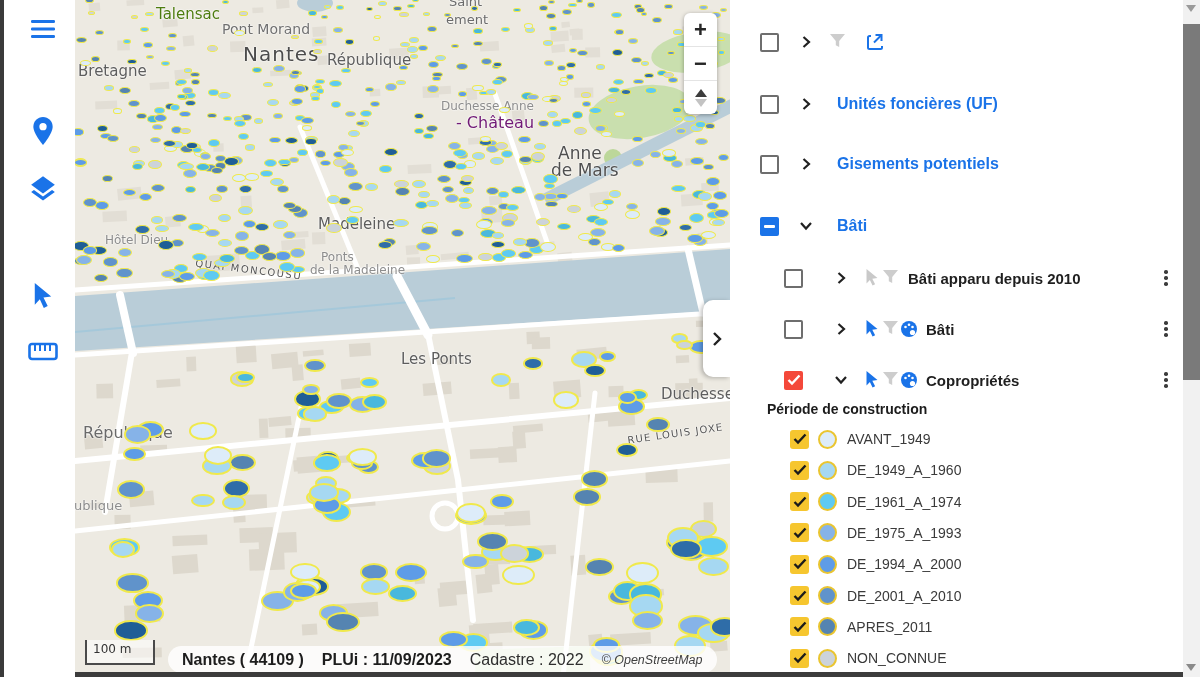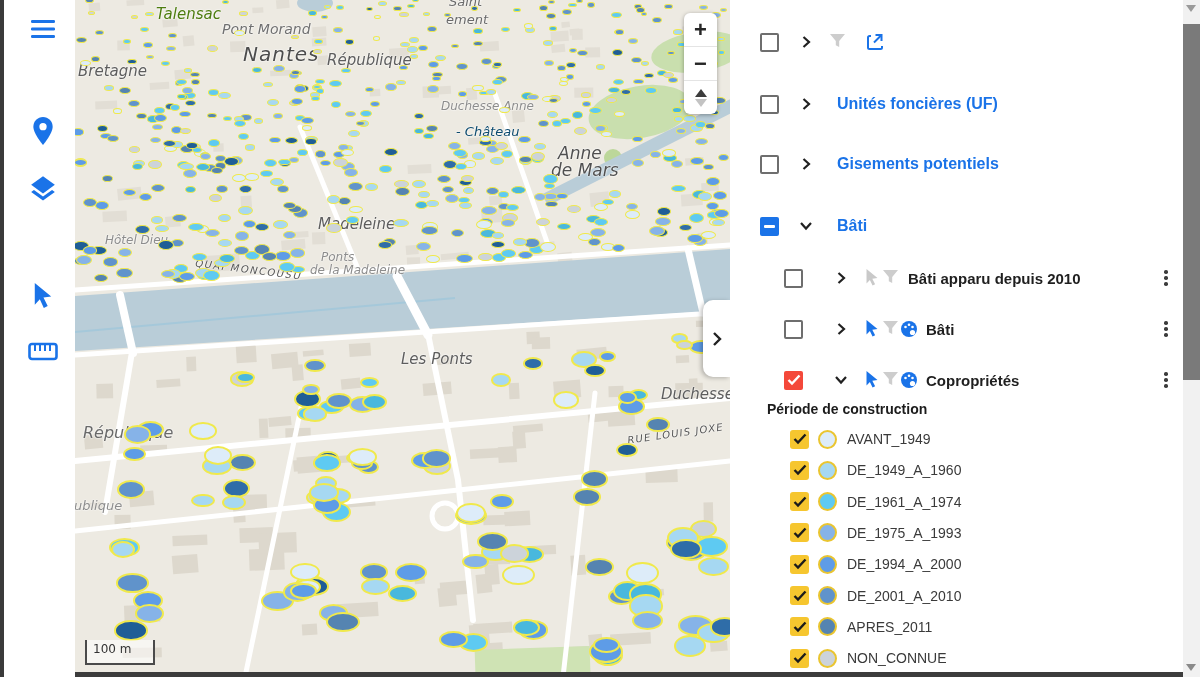--- a/index.html
+++ b/index.html
@@ -11,21 +11,21 @@
   #left-edge { position:absolute; left:0; top:0; width:4px; height:677px; background:#3a3a3a; z-index:30; }
   #bottom-edge { position:absolute; left:75px; top:672px; width:1108px; height:5px; background:#3c3c3c; z-index:29; }
 
   
   #sidebar { position:absolute; left:4px; top:0; width:71px; height:677px; background:#fff; z-index:25; }
   .side-icon { position:absolute; left:23px; width:32px; height:32px; display:flex; align-items:center; justify-content:center; cursor:pointer; }
 
   
   #map { position:absolute; left:75px; top:0; width:655px; height:677px; background:#edeae2; overflow:hidden; z-index:1; }
   #map-svg { position:absolute; left:0; top:0; z-index:1; }
-  #map-labels { position:absolute; left:0; top:0; width:100%; height:100%; z-index:3;font-style:italic; }
+  #map-labels { position:absolute; left:0; top:0; width:100%; height:100%; z-index:3; }
   .map-label { position:absolute; white-space:nowrap; text-shadow:0 0 2px #fff,0 0 2px #fff; font-family:"DejaVu Sans",sans-serif; }
   #map-dots { position:absolute; left:0; top:0; width:100%; height:100%; z-index:4; }
   .dot { position:absolute; border-radius:50%; }
 
   
   #zoom-control { position:absolute; left:609px; top:13px; width:33px; height:101px; background:#fff; border-radius:6px;
     box-shadow:0 1px 4px rgba(0,0,0,.35); z-index:10; display:flex; flex-direction:column; }
   #zoom-control .zc-btn { flex:1; display:flex; align-items:center; justify-content:center; font-size:22px; font-weight:bold; color:#262626; cursor:pointer; border-bottom:1px solid #e4e4e4; }
   #zoom-control .zc-btn:last-child { border-bottom:none; }
   .tri { width:0; height:0; border-left:6px solid transparent; border-right:6px solid transparent; }
@@ -286,21 +286,21 @@
 
     <div id="map-labels">
         <div class="map-label" style="left: 374px; top: -6px; font-size: 13px; color: rgb(106, 106, 106);">Saint</div>
         <div class="map-label" style="left: 371px; top: 12px; font-size: 13px; color: rgb(106, 106, 106);">ement</div>
         <div class="map-label" style="left: 81px; top: 5px; font-size: 15px; color: #4d7c0f;">Talensac</div>
         <div class="map-label" style="left: 147px; top: 21px; font-size: 14px; color: rgb(112, 112, 112);">Pont Morand</div>
         <div class="map-label" style="left: 168px; top: 42px; font-size: 20px; color: rgb(76, 76, 76); letter-spacing: 1px;">Nantes</div>
         <div class="map-label" style="left: 252px; top: 51px; font-size: 15px; color: rgb(93, 93, 93);">République</div>
         <div class="map-label" style="left: 3px; top: 62px; font-size: 15px; color: rgb(93, 93, 93);">Bretagne</div>
         <div class="map-label" style="left: 366px; top: 99px; font-size: 12px; color: rgb(141, 141, 141);">Duchesse Anne</div>
-        <div class="map-label" style="left: 381px; top: 124px; font-size: 13px; color: #0c4a6e;">- Château</div>
+        <div class="map-label" style="left: 381px; top: 113px; font-size: 16px; color: #701a75;">- Château</div>
         <div class="map-label" style="left: 483px; top: 143px; font-size: 17px; color: rgb(79, 79, 79);">Anne</div>
         <div class="map-label" style="left: 476px; top: 160px; font-size: 17px; color: rgb(79, 79, 79);">de Mars</div>
         <div class="map-label" style="left: 243px; top: 215px; font-size: 15px; color: rgb(93, 93, 93);">Madeleine</div>
         <div class="map-label" style="left: 30px; top: 233px; font-size: 12px; color: rgb(141, 141, 141);">Hôtel Dieu</div>
         <div class="map-label" style="left: 246px; top: 250px; font-size: 12px; color: rgb(141, 141, 141);">Ponts</div>
         <div class="map-label" style="left: 235px; top: 263px; font-size: 12px; color: rgb(141, 141, 141);">de la Madeleine</div>
         <div class="map-label" style="left: 120px; top: 264px; font-size: 10px; color: rgb(85, 85, 85); letter-spacing: 1.5px; transform: rotate(7deg);">QUAI MONCOUSU</div>
         <div class="map-label" style="left: 326px; top: 350px; font-size: 15px; color: rgb(93, 93, 93);">Les Ponts</div>
         <div class="map-label" style="left: 586px; top: 385px; font-size: 15px; color: rgb(93, 93, 93);">Duchesse</div>
         <div class="map-label" style="left: 552px; top: 428px; font-size: 10px; color: rgb(85, 85, 85); letter-spacing: 1.2px; transform: rotate(-8deg);">RUE LOUIS JOXE</div>
@@ -901,20 +901,26 @@
     </div>
 
     <div id="panel-toggle">
       <svg width="12" height="16" viewBox="0 0 12 16">
           <polyline points="3,2 9,8 3,14" fill="none" stroke="#222" stroke-width="2.4"></polyline>
         </svg>
     </div>
 
     <div id="scale-bar">100 m</div>
 
+    <div id="status-pill">
+      <span class="bold">Nantes ( 44109 )</span>
+      <span class="bold">PLUi : 11/09/2023</span>
+      <span class="norm">Cadastre : 2022</span>
+      <span class="attr">© OpenStreetMap</span>
+    </div>
   </div>
 
   <div id="panel">
     <div id="panel-rows">
         <div class="prow" style="top: 30px; left: 30px; width: 420px;">
           <span class="cb cb-unchecked"></span>
           <span style="width:18px"></span>
           <svg class="chev" viewBox="0 0 18 18">
             <polyline points="6.5,4 12,9 6.5,14" fill="none" stroke="#212121" stroke-width="2.2"></polyline>
           </svg>

